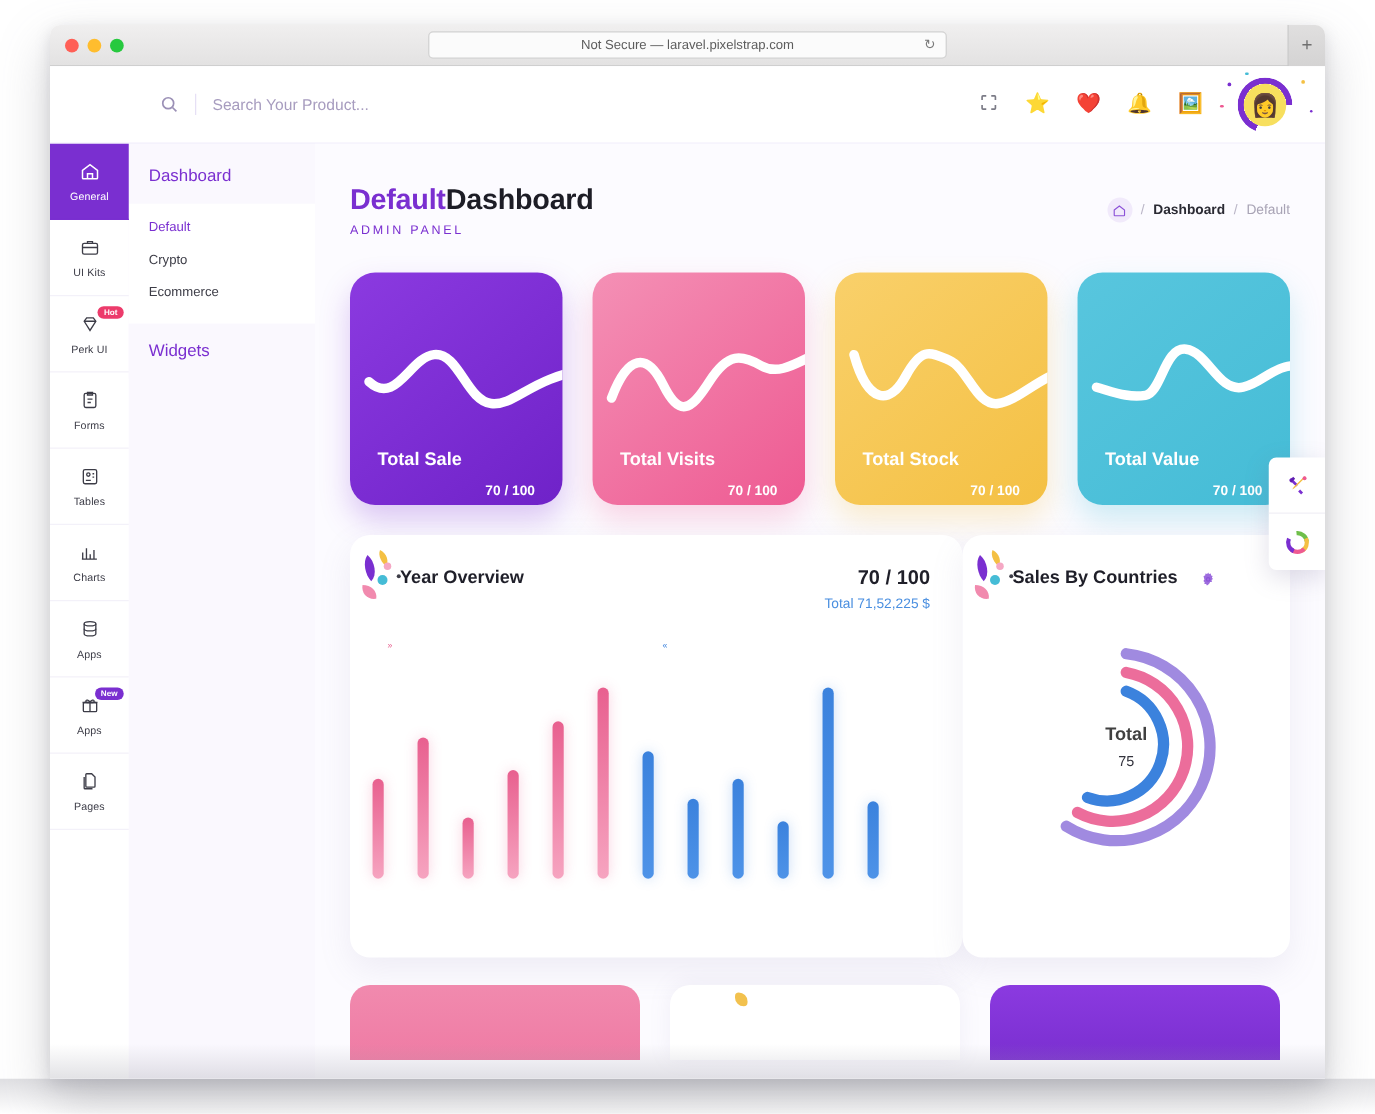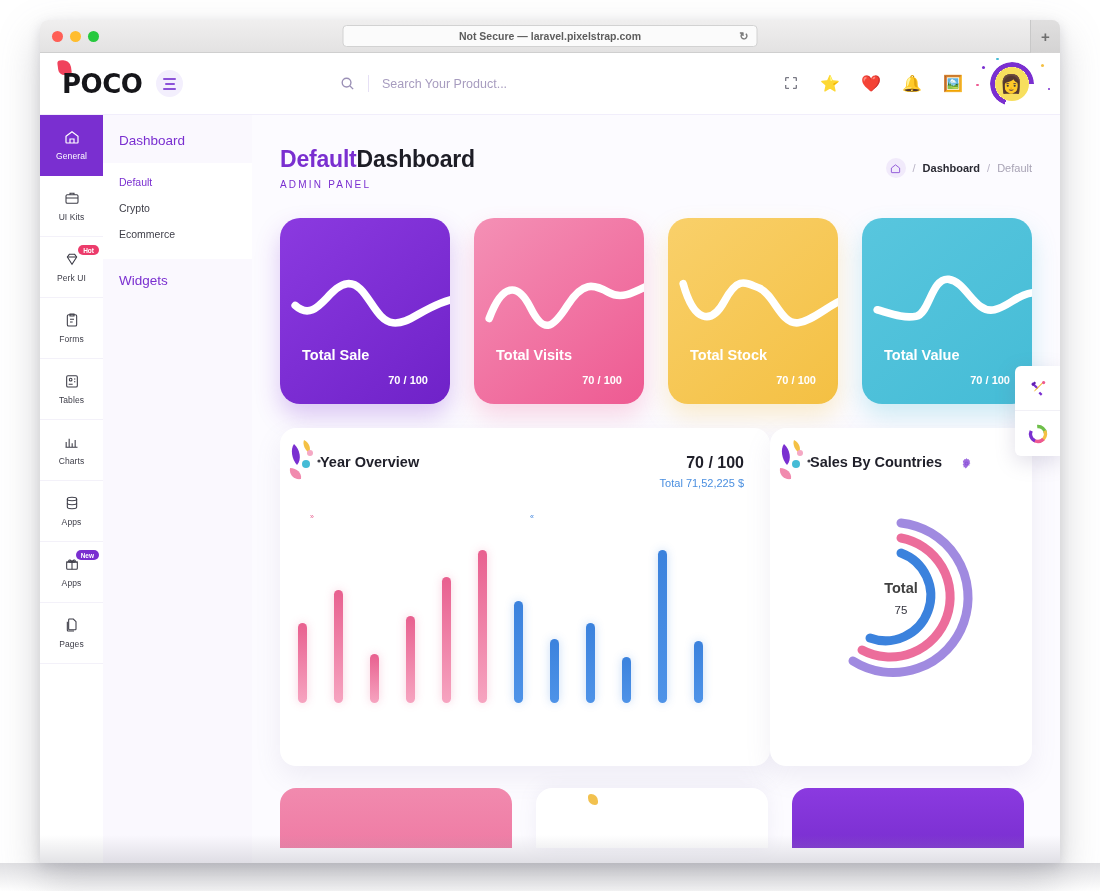--- a/index.html
+++ b/index.html
@@ -19,21 +19,20 @@
     box-shadow: 0 18px 40px rgba(120,120,130,.34), 0 4px 12px rgba(120,120,130,.22);
     background: #ffffff;
     overflow: hidden;
   }
 
   
   .chrome {
     position: relative; height: 33px; width: 100%;
     background: linear-gradient(#f0efef, #e3e2e2);
     border-bottom: 1px solid #cfcfcf;
-    font-weight: bold;
   }
   .traffic { position: absolute; left: 12px; top: 11px; display: flex; gap: 7px; }
   .dot { width: 11px; height: 11px; border-radius: 50%; }
   .dot.red { background: #ff5f56; }
   .dot.yellow { background: #ffbd2e; }
   .dot.green { background: #27c93f; }
 
   .urlbar {
     position: absolute; left: 50%; transform: translateX(-50%); top: 5px;
     width: 415px; height: 22px; background: #fbfbfb;
@@ -156,21 +155,21 @@
     display: flex; align-items: center; justify-content: center; font-size: 10px; color: #8c52d8;
   }
   .crumb-sep { color: #b9b4c6; }
   .crumb-cur { color: #2a2a33; font-weight: bold; }
   .crumb-last { color: #a8a3b5; }
 
   
   .stats { display: flex; gap: 24px; margin-top: 28px; }
   .stat {
     flex: 1; height: 186px; border-radius: 20px; color: #fff;
-    padding: 0 22px 18px; display: flex; flex-direction: column; justify-content: flex-end;
+    padding: 0 22px 5px; display: flex; flex-direction: column; justify-content: flex-end;
     position: relative; overflow: hidden;
   }
   .stat.c1 { background: linear-gradient(140deg,#8b3ae0,#6f22c8); box-shadow: 0 12px 24px rgba(122,47,208,.26); }
   .stat.c2 { background: linear-gradient(140deg,#f490b5,#ee5a92); box-shadow: 0 12px 24px rgba(238,90,146,.24); }
   .stat.c3 { background: linear-gradient(140deg,#f9d06a,#f4c043); box-shadow: 0 12px 24px rgba(244,192,67,.26); }
   .stat.c4 { background: linear-gradient(140deg,#58c6de,#45bcd6); box-shadow: 0 12px 24px rgba(69,188,214,.26); }
   .stat-spark { position: absolute; left: 0; right: 0; top: 44px; height: 76px; }
   .stat-name { font-size: 14.5px; font-weight: bold; }
   .stat-val { font-size: 11px; font-weight: bold; text-align: right; margin-top: 11px; }
 
@@ -247,31 +246,20 @@
       <div class="urlbar">
         <span>Not Secure — laravel.pixelstrap.com</span>
         <span class="reload">↻</span>
       </div>
       <div class="newtab">+</div>
     </div>
 
     <div class="viewport">
 
       <div class="appheader">
-        <div class="brand-block">
-          <div class="logo-wrap">
-            <span class="logo-mark"></span>
-            <span class="logo-text">POCO</span>
-          </div>
-          <div class="hamburger">
-            <i></i>
-              <i></i>
-              <i></i>
-          </div>
-        </div>
 
         <div class="searchbox">
           <span class="search-ico">
             <svg width="15" height="15" viewBox="0 0 24 24" fill="none" stroke="#9b90b6" stroke-width="2.2">
               <circle cx="10.5" cy="10.5" r="7"></circle>
                 <path d="M16 16 L21 21"></path>
             </svg>
           </span>
           <span class="search-div"></span>
           <input class="search-input" placeholder="Search Your Product..." style="">

